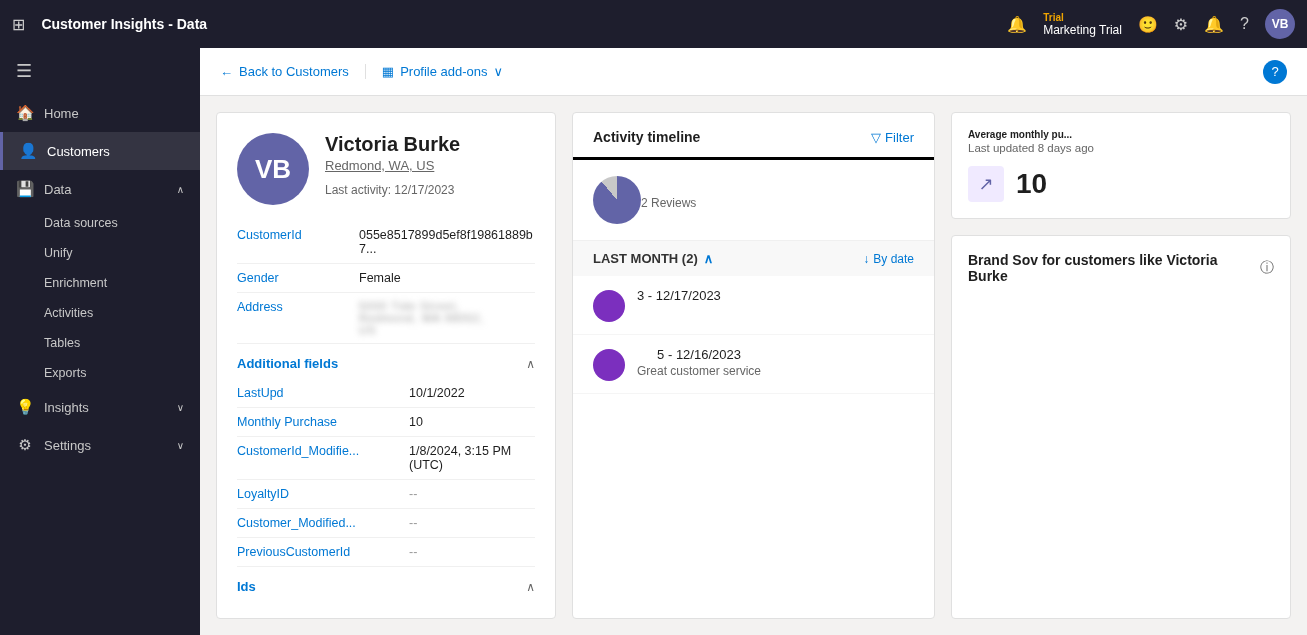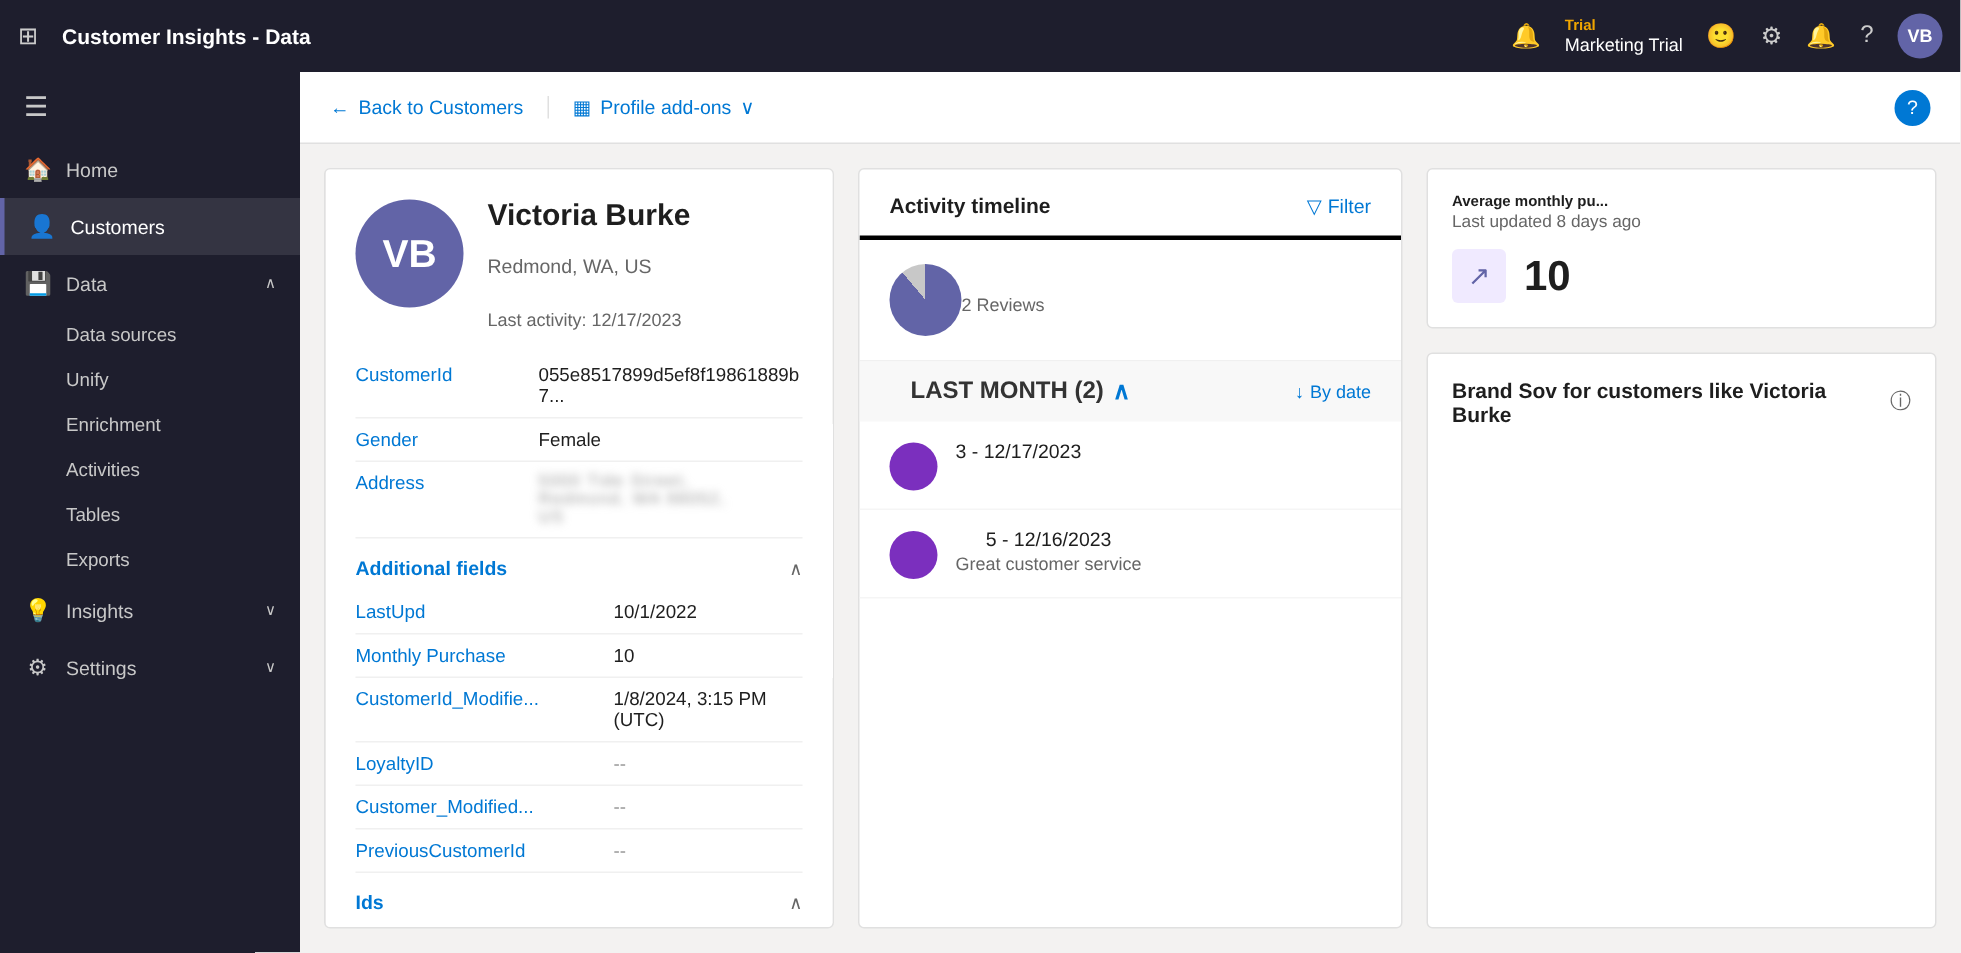--- a/index.html
+++ b/index.html
@@ -109,22 +109,22 @@
     }
     .profile-header { display: flex; align-items: flex-start; gap: 16px; padding: 20px 20px 16px; }
     .avatar-large {
       width: 72px; height: 72px; border-radius: 50%;
       background: #6264a7;
       display: flex; align-items: center; justify-content: center;
       color: white; font-size: 26px; font-weight: 700;
       flex-shrink: 0;
     }
     .profile-name { font-size: 20px; font-weight: 600; color: #1e1e1e; }
-    .profile-location { color: #666; font-size: 13px; margin-top: 14px; }
-    .profile-activity { color: #666; font-size: 12px; margin-top: 21px; }
+    .profile-location { color: #666; font-size: 13px; margin-top: 2px; text-decoration: underline; }
+    .profile-activity { color: #666; font-size: 12px; margin-top: 10px; }
 
     .profile-fields { padding: 0 20px; }
     .field-row { display: flex; padding: 7px 0; border-bottom: 1px solid #f0f0f0; gap: 12px; }
     .field-label { color: #0078d4; font-size: 12.5px; width: 110px; flex-shrink: 0; }
     .field-value { color: #1e1e1e; font-size: 12.5px; word-break: break-all; }
     .field-value.blurred { color: #999; letter-spacing: 1px; font-size: 11px; }
 
     .section-header {
       display: flex;
       align-items: center;
@@ -169,21 +169,21 @@
     }
     .review-label { font-size: 12px; color: #666; margin-top: 6px; }
 
     .timeline-month-header {
       display: flex;
       align-items: center;
       justify-content: space-between;
       padding: 10px 20px;
       background: #f8f8f8;
     }
-    .month-label { font-size: 16px; font-weight: 600; color: #333; display: flex; align-items: center; gap: 6px; margin-left: 14px; }
+    .month-label { font-size: 13px; font-weight: 600; color: #333; display: flex; align-items: center; gap: 6px; }
     .by-date-btn { display: flex; align-items: center; gap: 4px; color: #0078d4; font-size: 12px; cursor: pointer; }
 
     .timeline-entry {
       display: flex;
       align-items: flex-start;
       gap: 12px;
       padding: 12px 20px;
       border-bottom: 1px solid #f5f5f5;
     }
     .entry-dot {

